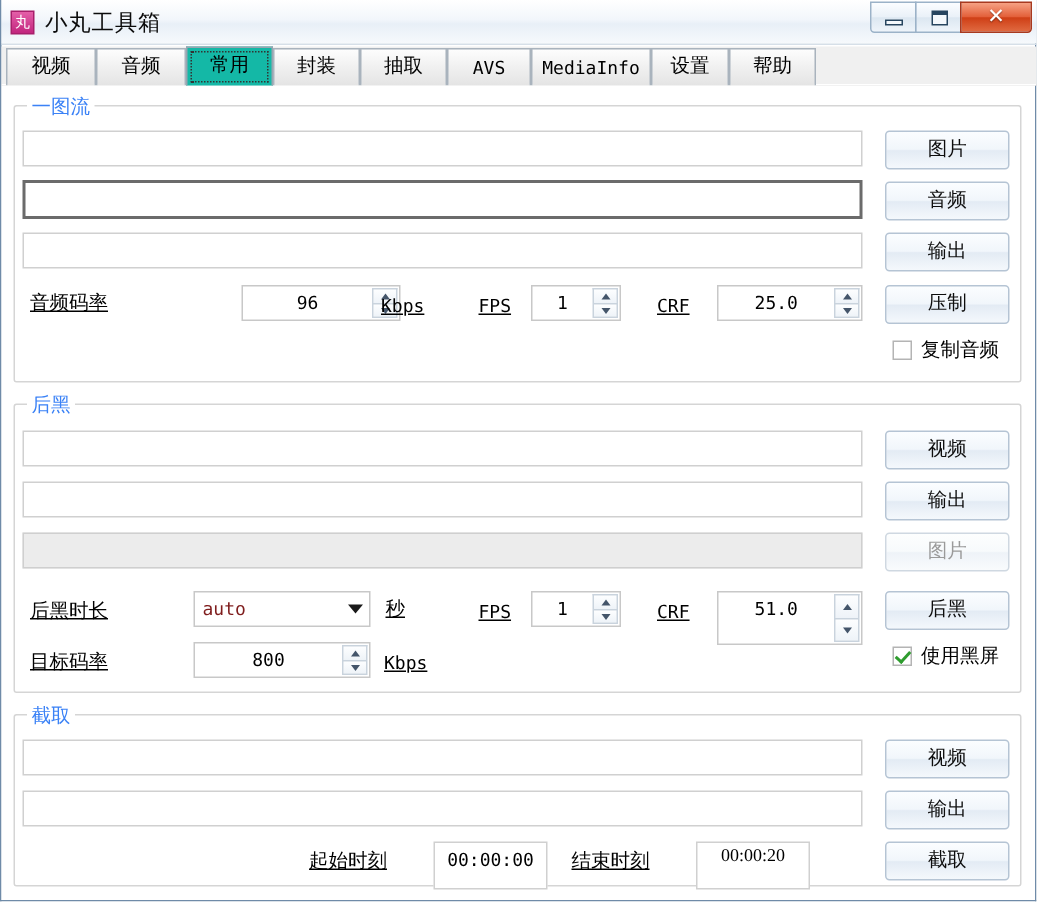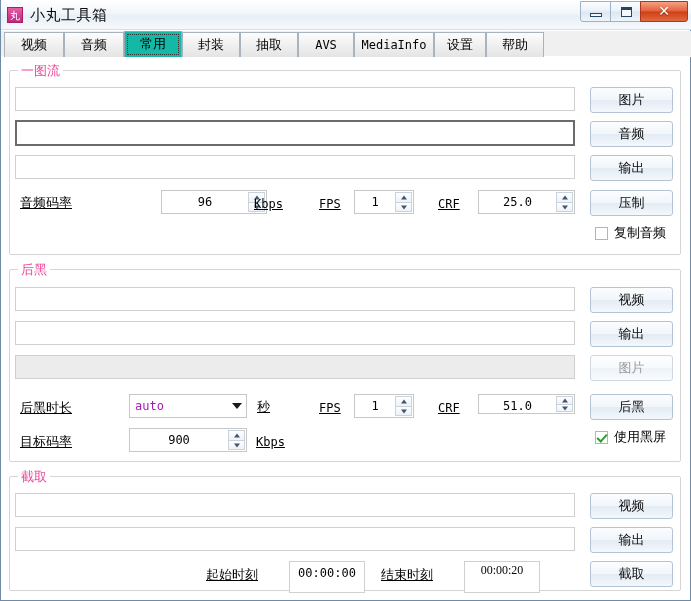--- a/index.html
+++ b/index.html
@@ -166,21 +166,21 @@
     border: 1px solid #d5d5d5;
     border-radius: 2px;
     background: transparent;
   }
   .groupbox-title {
     position: absolute;
     top: -9px; left: 8px;
     background: #ffffff;
     padding: 0 3px;
     font-size: 13px;
-    color: #ec4899;
+    color: #3b82f6;
     white-space: nowrap;
   }
 
   
   .textbox {
     position: absolute;
     box-sizing: border-box;
     border: 1px solid #d0d0d0;
     background: #ffffff;
     font-size: 12px;
@@ -267,21 +267,21 @@
     box-sizing: border-box;
     border: 1px solid #c8c8c8;
     background: #ffffff;
   }
   .combo .val {
     position: absolute;
     left: 5px; top: 0; right: 22px; bottom: 0;
     line-height: 21px;
     font-family: "DejaVu Sans Mono", "Liberation Mono", monospace;
     font-size: 12px;
-    color: #a21caf;
+    color: #7f1d1d;
     overflow: hidden;
     white-space: nowrap;
   }
   .combo .drop {
     position: absolute;
     right: 4px; top: 50%;
     transform: translateY(-50%);
     width: 0; height: 0;
     border-left: 5px solid transparent;
     border-right: 5px solid transparent;
@@ -441,35 +441,35 @@
         <div class="up">
             <span class="arrow-up"></span>
           </div>
         <div class="dn">
             <span class="arrow-dn"></span>
           </div>
       </div>
     </div>
 
     <div class="lbl mono" style="left:437px; top:343px;">CRF</div>
-    <div class="spin" style="left:477px; top:337px; width:97px; height:20px;">
+    <div class="spin" style="left:477px; top:337px; width:97px; height:36px;">
       <div class="val" style="line-height:22px;">51.0</div>
       <div class="btns">
         <div class="up">
             <span class="arrow-up"></span>
           </div>
         <div class="dn">
             <span class="arrow-dn"></span>
           </div>
       </div>
     </div>
 
     <div class="lbl" style="left:19px; top:377px;">目标码率</div>
     <div class="spin" style="left:128px; top:371px; width:118px; height:24px;">
-      <div class="val" style="line-height:22px;">900</div>
+      <div class="val" style="line-height:22px;">800</div>
       <div class="btns">
         <div class="up">
             <span class="arrow-up"></span>
           </div>
         <div class="dn">
             <span class="arrow-dn"></span>
           </div>
       </div>
     </div>
     <div class="lbl mono" style="left:255px; top:377px;">Kbps</div>

